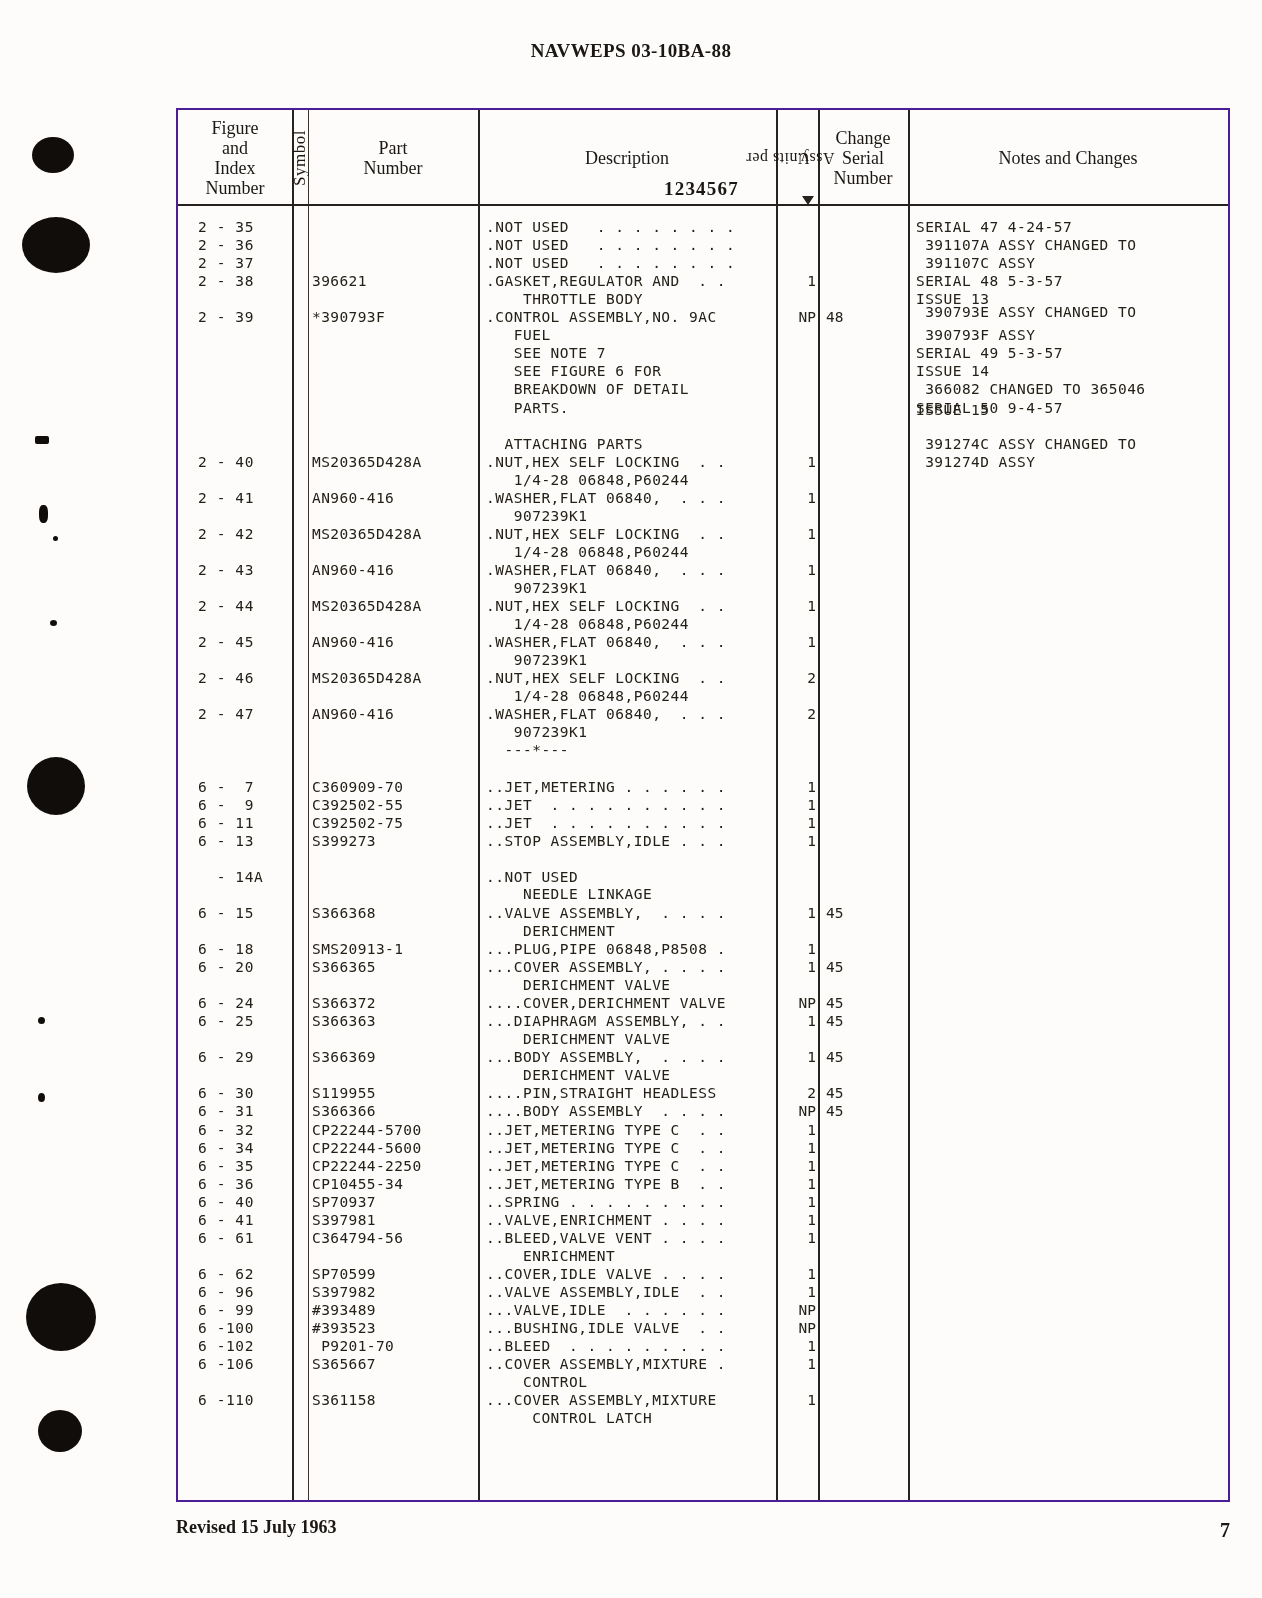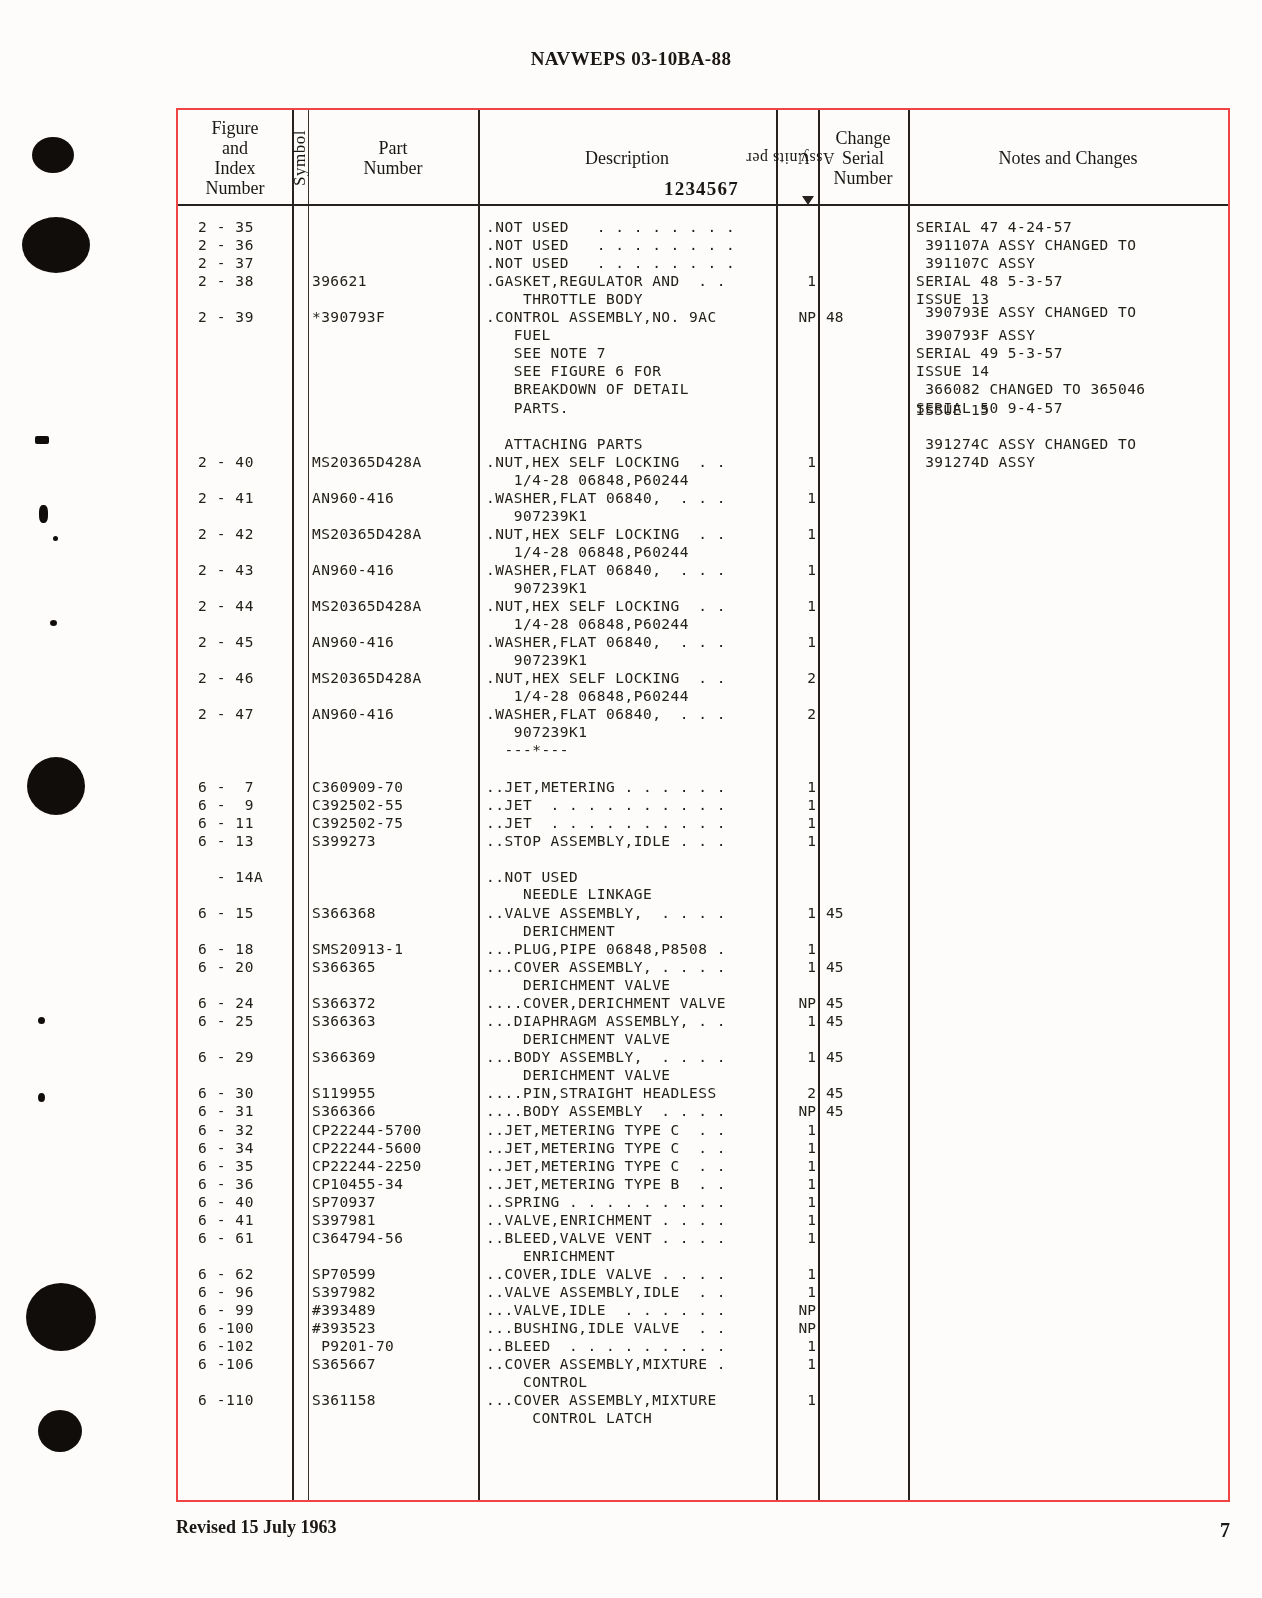--- a/index.html
+++ b/index.html
@@ -29,21 +29,21 @@
     position: absolute;
     background: #100d0a;
     border-radius: 50%;
     pointer-events: none;
   }
 
   
   #runhead {
     position: absolute;
     left: 0; right: 0;
-    top: 48px;
+    top: 40px;
     height: 60px;
     padding-left: 36px;
   }
   #doc-number {
     position: absolute;
     left: 0; right: 0;
     top: 0;
     text-align: center;
     font-size: 19px;
     font-weight: 700;
@@ -61,21 +61,21 @@
   }
   #section-label .l2 { display: block; }
 
   
   #parts-table {
     position: absolute;
     left: 176px;
     top: 108px;
     width: 1054px;
     height: 1394px;
-    border: 2px solid #ef4444;
+    border: 2px solid #4c1d95;
     box-sizing: border-box;
   }
 
   
   .vrule {
     position: absolute;
     top: 0;
     bottom: 0;
     width: 2px;
     background: #27221d;

